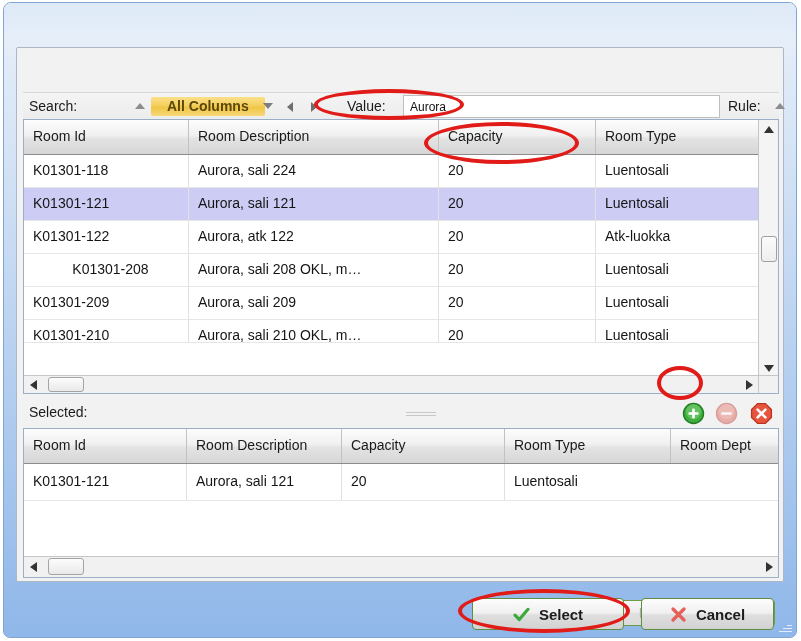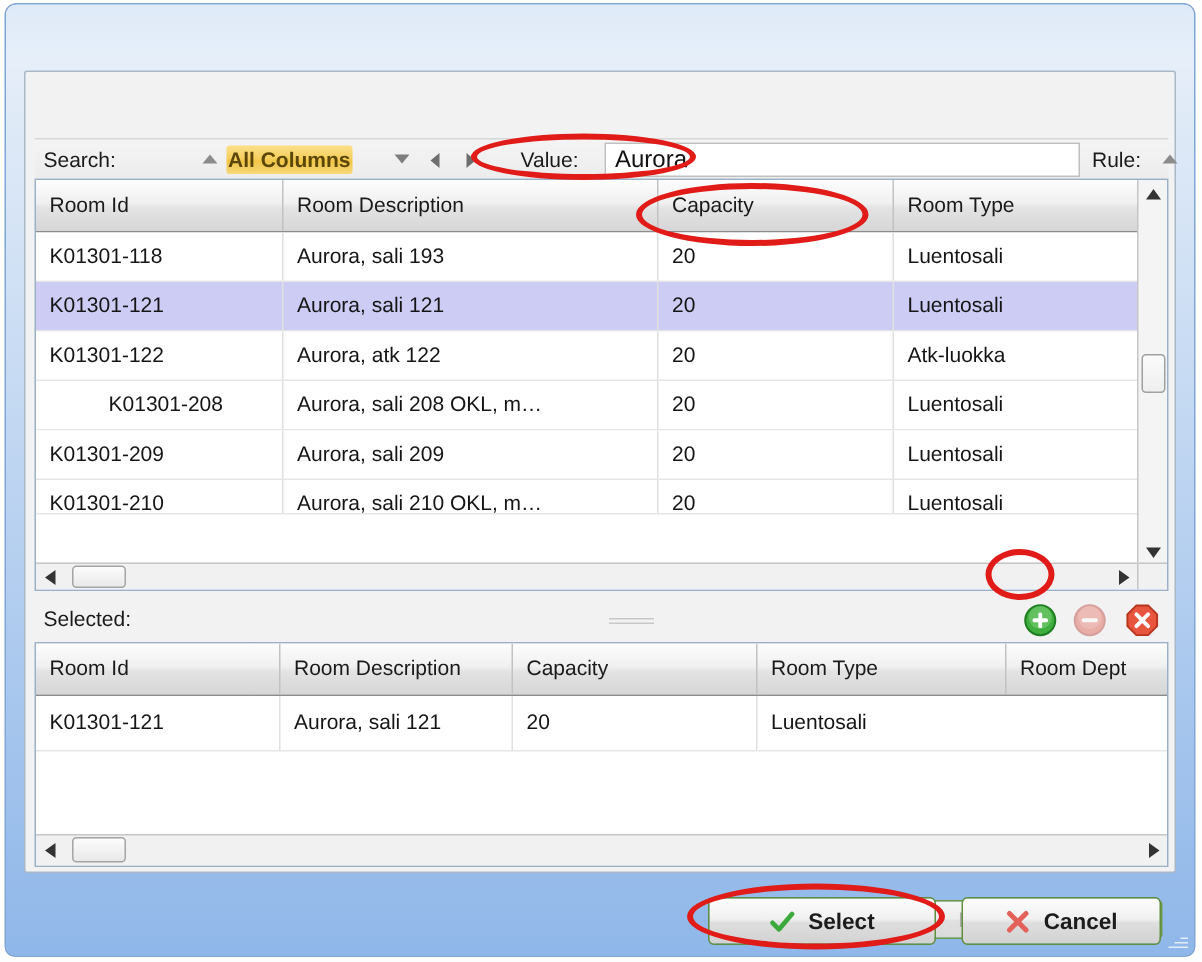--- a/index.html
+++ b/index.html
@@ -194,21 +194,21 @@
     position: absolute;
     width: 0; height: 0;
     border-left: 5px solid transparent;
     border-right: 5px solid transparent;
     border-bottom: 6px solid #8c8c8c;
   }
   .col-chip {
     position: absolute;
     left: 128px; top: 4px;
     height: 19px;
-    padding: 0 1px;
+    padding: 0 16px;
     line-height: 19px;
     font-size: 14px;
     font-weight: bold;
     color: #5b4708;
     background: linear-gradient(180deg,#fbe08a 0%, #f5cf5d 45%, #f0c646 55%, #f7d87a 100%);
     border-radius: 2px;
     cursor: pointer;
     white-space: nowrap;
   }
   .caret-dn {
@@ -241,21 +241,21 @@
     font-size: 14px;
     color: #1a1a1a;
   }
   .value-input {
     position: absolute;
     left: 380px; top: 2px;
     width: 317px; height: 23px;
     box-sizing: border-box;
     background: #ffffff;
     border: 1px solid #bfbfbf;
-    font-size: 16px;
+    font-size: 12px;
     color: #111;
     padding: 0 6px;
     font-family: "Liberation Sans", sans-serif;
     outline: none;
   }
   .rule-label {
     position: absolute;
     left: 705px; top: 5px;
     font-size: 14px;
     color: #1a1a1a;
@@ -553,21 +553,21 @@
       <div class="top-table">
         <div class="tbl-head">
           <div class="th" style="width:165px;">Room Id</div>
           <div class="th" style="width:250px;">Room Description</div>
           <div class="th" style="width:157px;">Capacity</div>
           <div class="th" style="width:163px;">Room Type</div>
         </div>
         <div class="tbl-body">
           <div class="tr">
             <div class="td" style="width:165px;">K01301-118</div>
-            <div class="td" style="width:250px;">Aurora, sali 193</div>
+            <div class="td" style="width:250px;">Aurora, sali 224</div>
             <div class="td" style="width:157px;">20</div>
             <div class="td" style="width:163px;">Luentosali</div>
           </div>
           <div class="tr sel">
             <div class="td" style="width:165px;">K01301-121</div>
             <div class="td" style="width:250px;">Aurora, sali 121</div>
             <div class="td" style="width:157px;">20</div>
             <div class="td" style="width:163px;">Luentosali</div>
           </div>
           <div class="tr">

